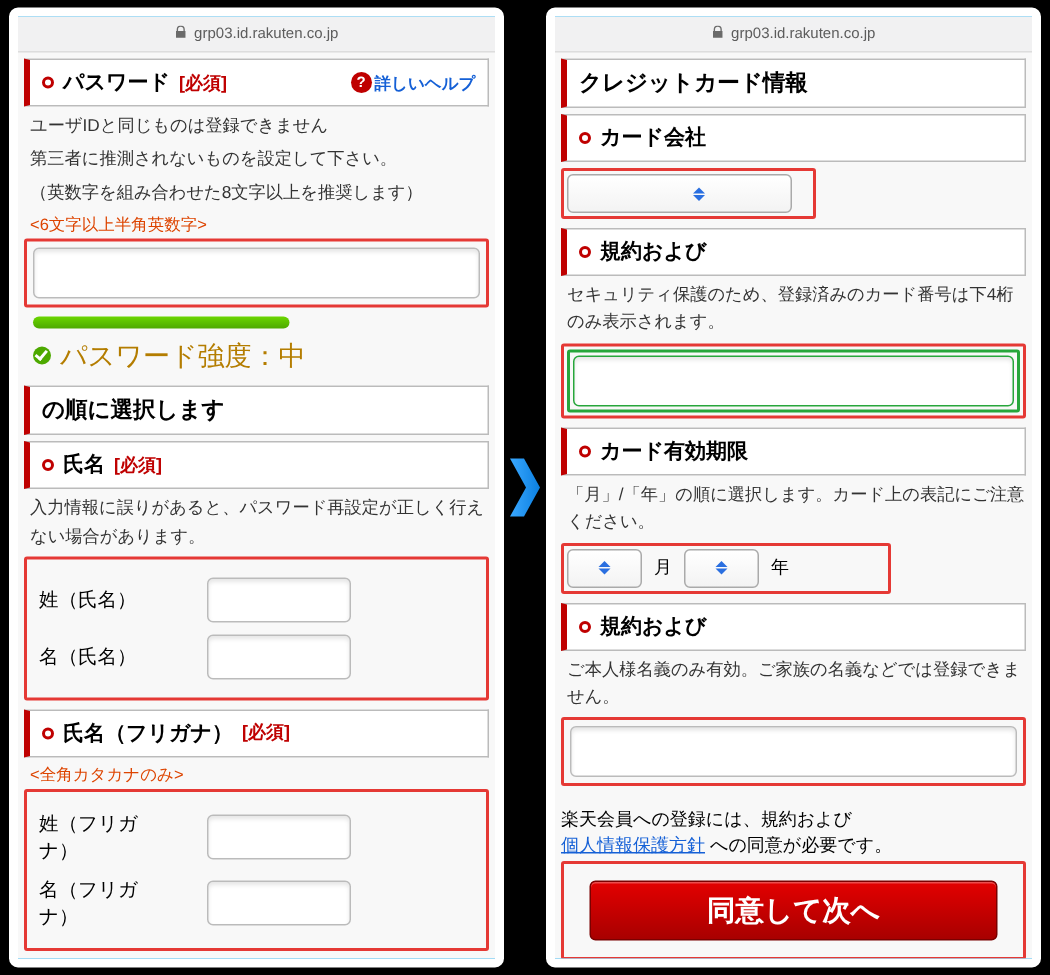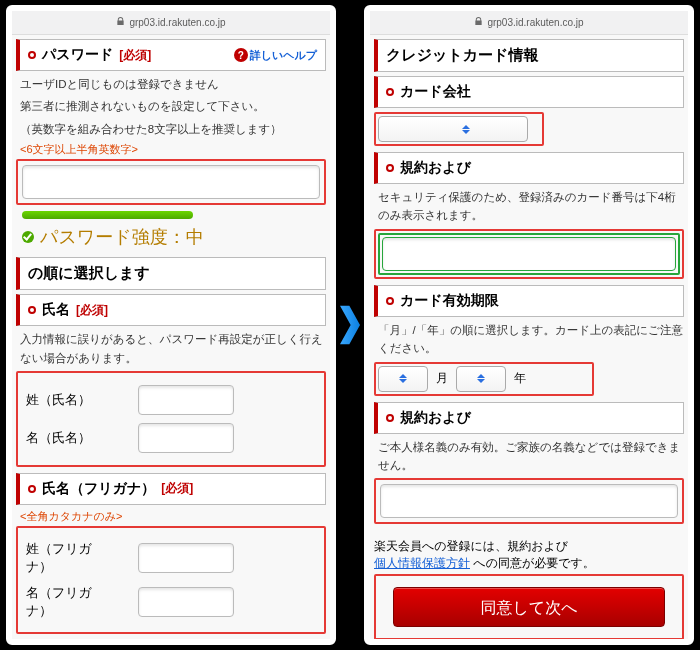--- a/index.html
+++ b/index.html
@@ -99,22 +99,22 @@
   .green-frame { border: 2px solid #27a63b; border-radius: 2px; padding: 2px; margin: 2px 0 8px 0; }
   .agreebtn {
     display: block;
     width: 90%;
     margin: 6px auto;
     height: 40px;
     border-radius: 4px;
     border: 1px solid #7b0000;
     background: linear-gradient(#e30000,#a80000);
     color: #fff;
-    font-weight: normal;
-    font-size: 16px;
+    font-weight: bold;
+    font-size: 19px;
     text-align: center;
     line-height: 40px;
     box-shadow: inset 0 1px 0 rgba(255,255,255,.3);
   }
   .linkline a, .blue { color: #1560d6; text-decoration: underline; }
   .arrow-gap {
     width: 20px;
     display: flex;
     align-items: center;
     justify-content: center;

